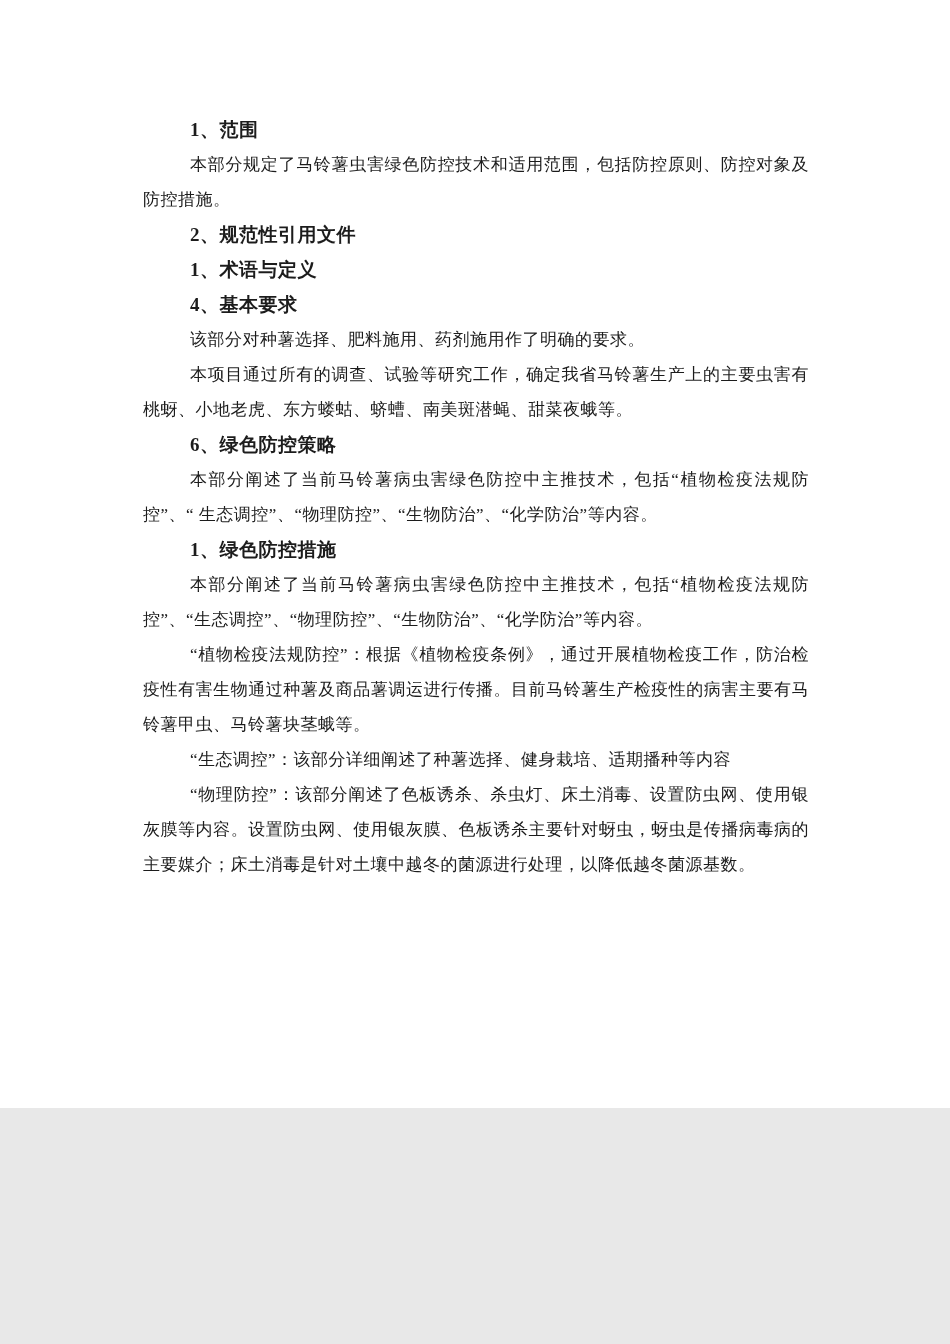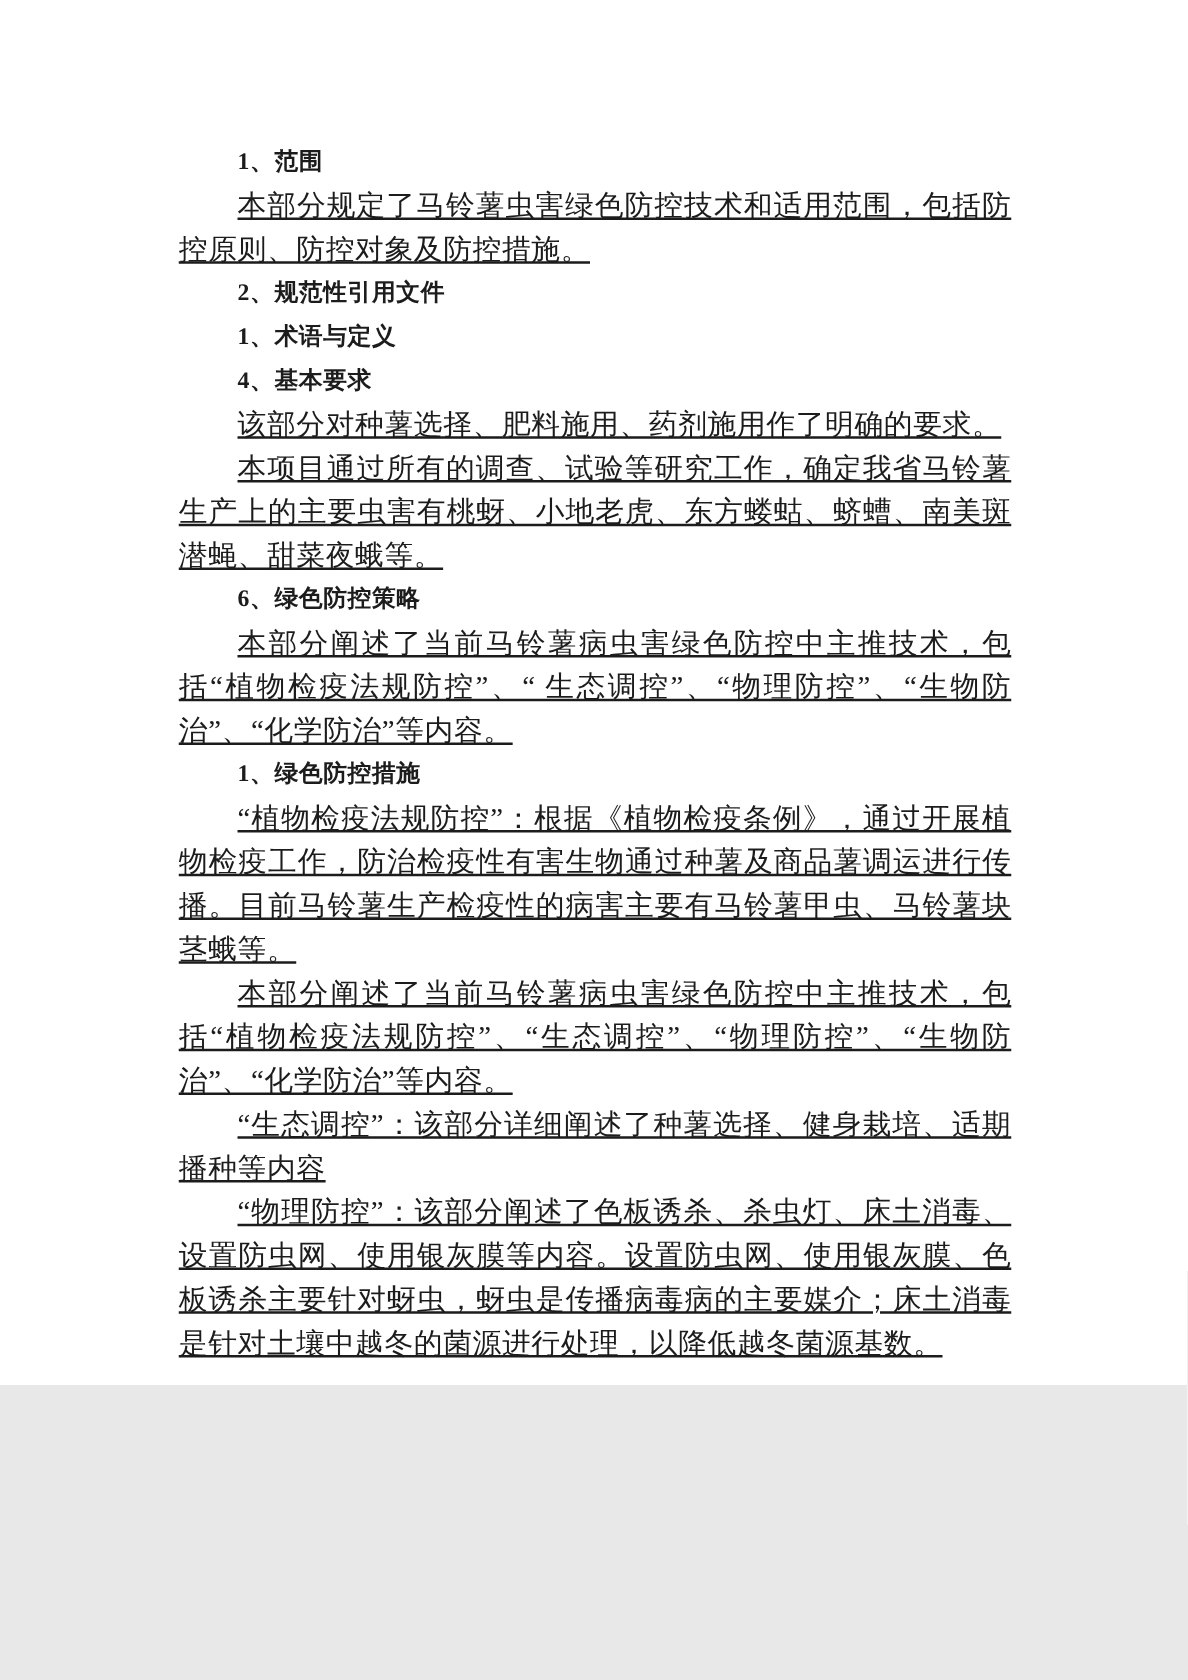--- a/index.html
+++ b/index.html
@@ -14,28 +14,27 @@
     font-family: "Liberation Serif", "DejaVu Serif", serif;
     color: #1c1c1c;
   }
   .content {
     position: absolute;
     left: 143px;
     top: 112px;
     width: 666px;
   }
   .p {
-    font-size: 23px;
+    font-size: 17px;
     line-height: 35px;
     text-align: justify;
     text-justify: inter-ideograph;
     text-indent: 47px;
     letter-spacing: 0.5px;
     word-break: break-all;
-    text-decoration: underline;
   }
   .h {
     font-size: 19px;
     line-height: 35px;
     font-weight: bold;
     text-indent: 47px;
     letter-spacing: 0.5px;
   }
 </style>
 </head>
@@ -46,18 +45,18 @@
     <div class="h">1、范围</div>
     <div class="p">本部分规定了马铃薯虫害绿色防控技术和适用范围，包括防控原则、防控对象及防控措施。</div>
     <div class="h">2、规范性引用文件</div>
     <div class="h">1、术语与定义</div>
     <div class="h">4、基本要求</div>
     <div class="p">该部分对种薯选择、肥料施用、药剂施用作了明确的要求。</div>
     <div class="p">本项目通过所有的调查、试验等研究工作，确定我省马铃薯生产上的主要虫害有桃蚜、小地老虎、东方蝼蛄、蛴螬、南美斑潜蝇、甜菜夜蛾等。</div>
     <div class="h">6、绿色防控策略</div>
     <div class="p">本部分阐述了当前马铃薯病虫害绿色防控中主推技术，包括“植物检疫法规防控”、“ 生态调控”、“物理防控”、“生物防治”、“化学防治”等内容。</div>
     <div class="h">1、绿色防控措施</div>
+    <div class="p">本部分阐述了当前马铃薯病虫害绿色防控中主推技术，包括“植物检疫法规防控”、“生态调控”、“物理防控”、“生物防治”、“化学防治”等内容。</div>
     <div class="p">“植物检疫法规防控”：根据《植物检疫条例》，通过开展植物检疫工作，防治检疫性有害生物通过种薯及商品薯调运进行传播。目前马铃薯生产检疫性的病害主要有马铃薯甲虫、马铃薯块茎蛾等。</div>
-    <div class="p">本部分阐述了当前马铃薯病虫害绿色防控中主推技术，包括“植物检疫法规防控”、“生态调控”、“物理防控”、“生物防治”、“化学防治”等内容。</div>
     <div class="p">“生态调控”：该部分详细阐述了种薯选择、健身栽培、适期播种等内容</div>
     <div class="p">“物理防控”：该部分阐述了色板诱杀、杀虫灯、床土消毒、设置防虫网、使用银灰膜等内容。设置防虫网、使用银灰膜、色板诱杀主要针对蚜虫，蚜虫是传播病毒病的主要媒介；床土消毒是针对土壤中越冬的菌源进行处理，以降低越冬菌源基数。</div>
   </div>
 </div>
 
 </body></html>

